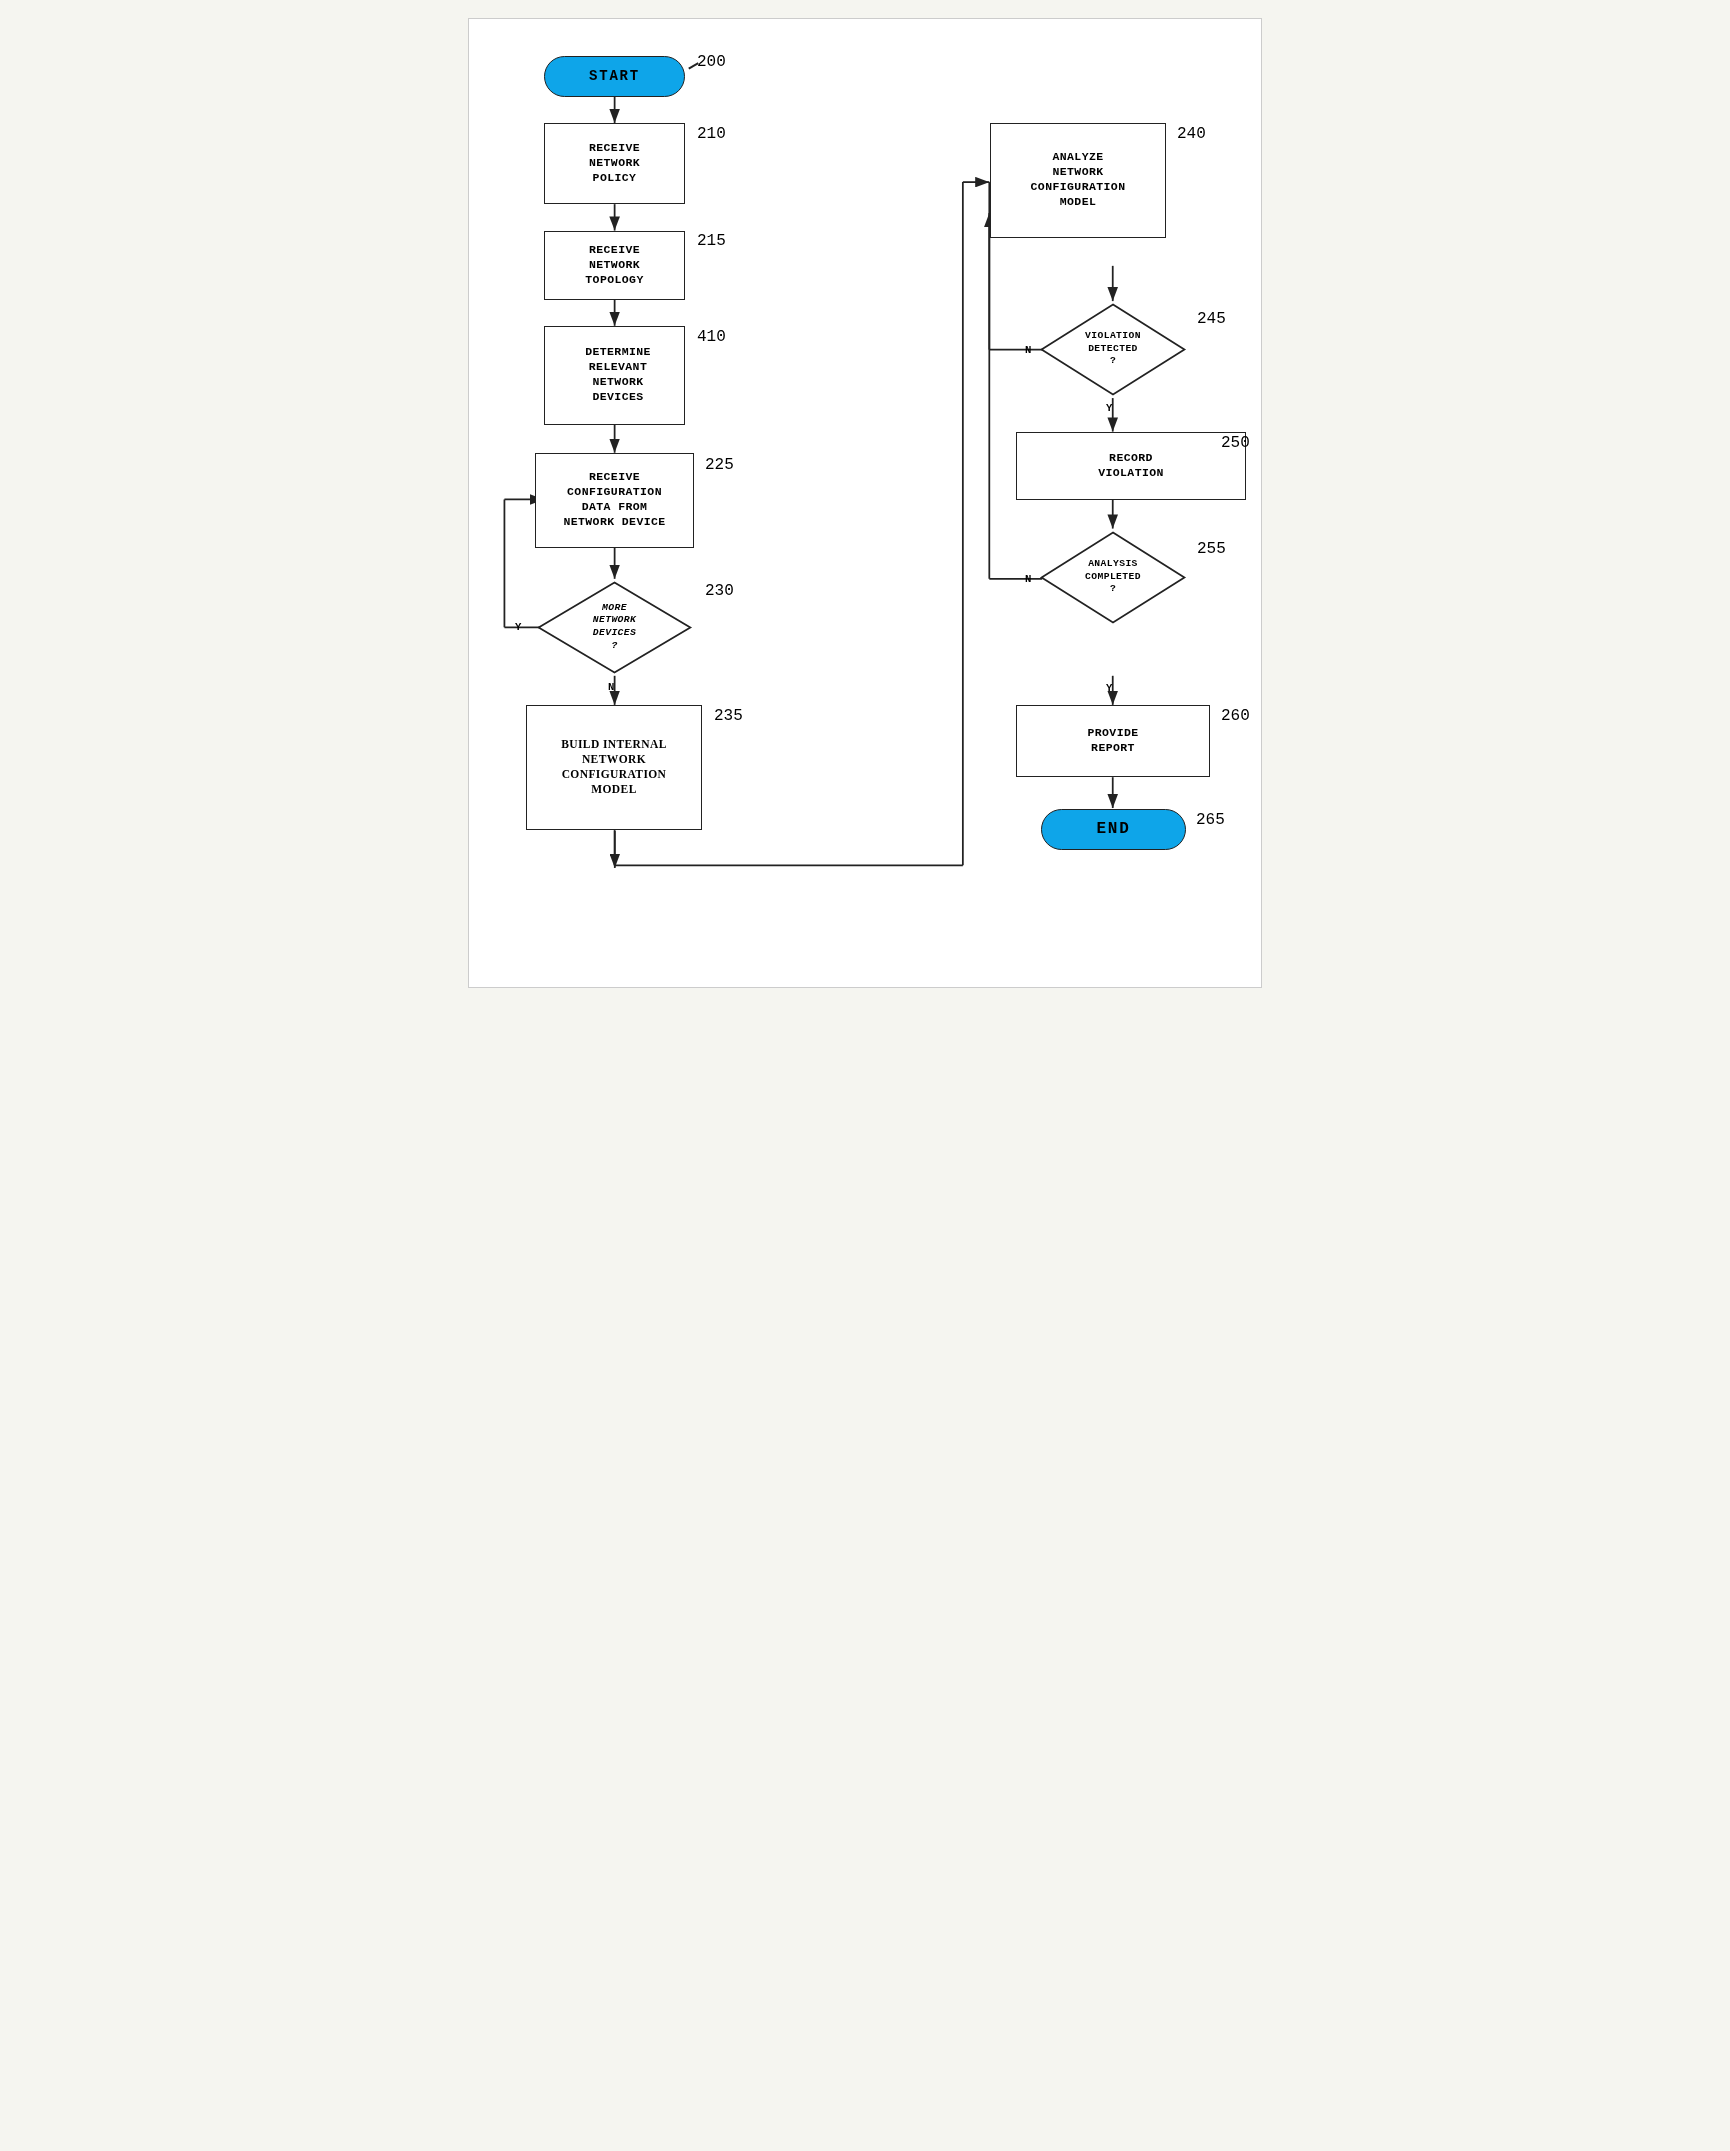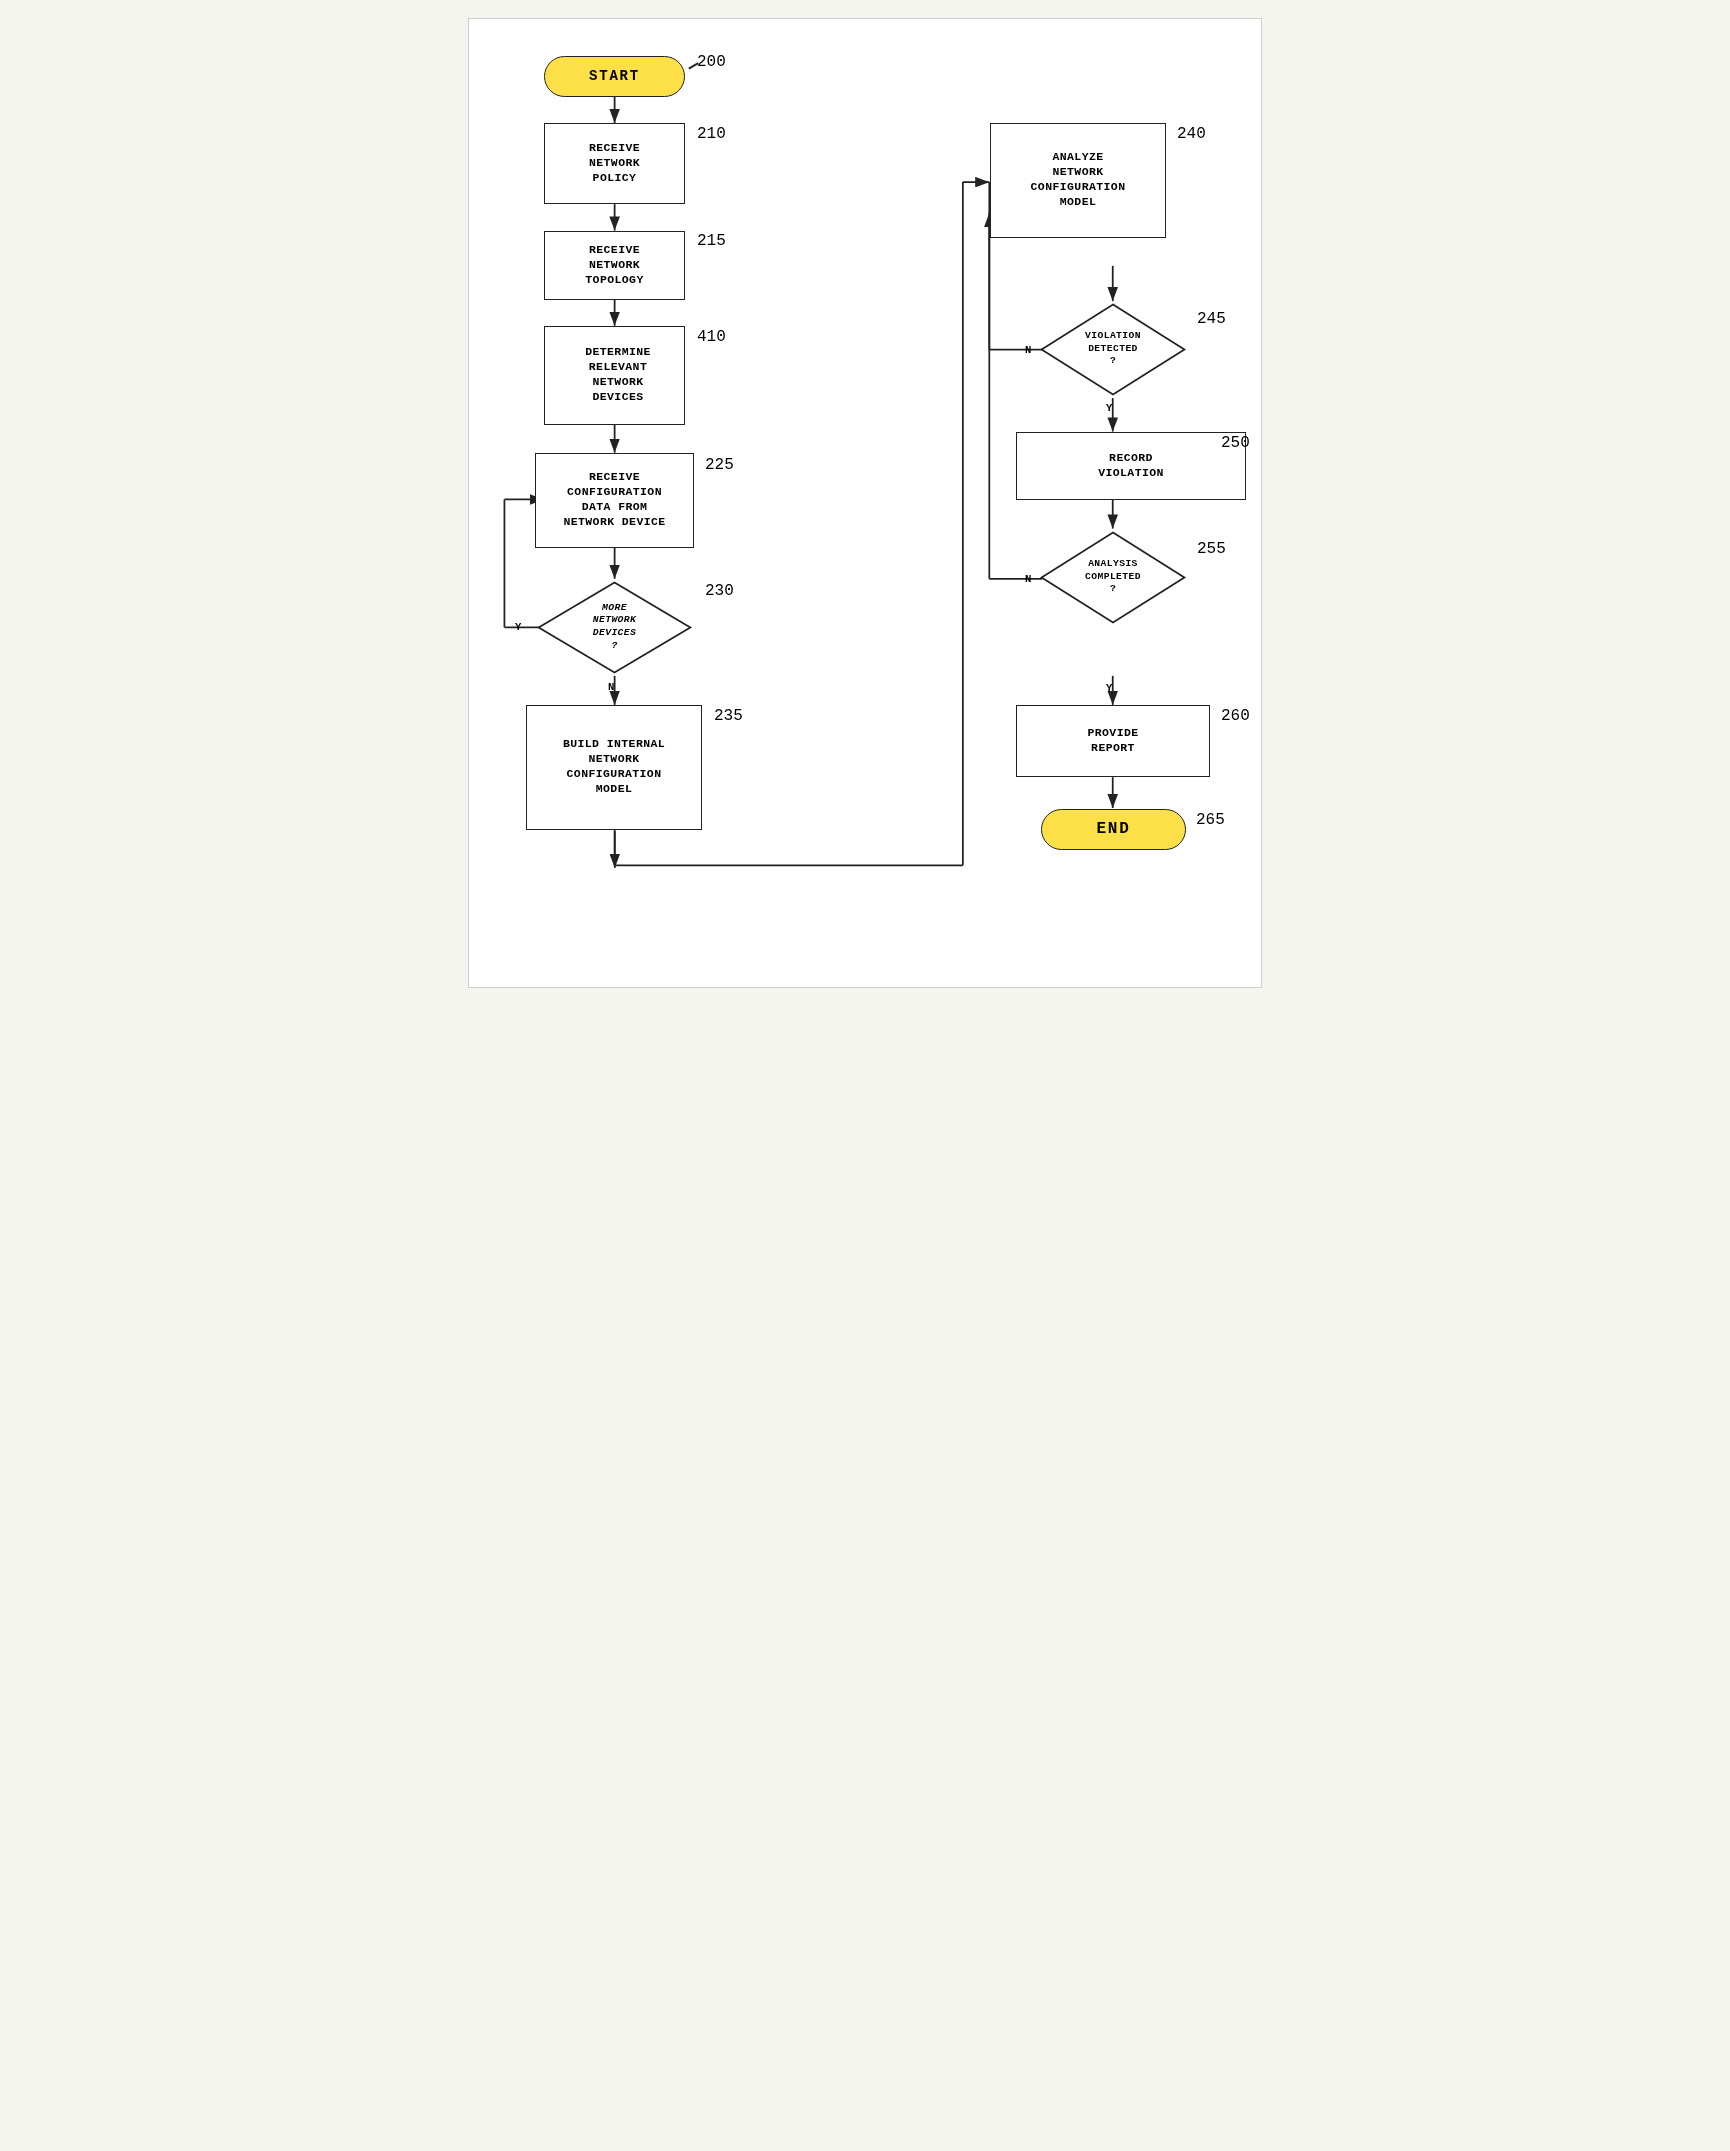--- a/index.html
+++ b/index.html
@@ -29,21 +29,21 @@
       justify-content: center;
       text-align: center;
       font-weight: bold;
       font-size: 11.5px;
       letter-spacing: 0.4px;
       line-height: 1.3;
       position: absolute;
     }
     .flow-capsule {
       border: 1.8px solid #222;
-      background: #fde047;
+      background: #0ea5e9;
       display: flex;
       align-items: center;
       justify-content: center;
       text-align: center;
       font-weight: bold;
       font-size: 11.5px;
       letter-spacing: 0.4px;
       border-radius: 26.5px;
       position: absolute;
     }
@@ -186,21 +186,21 @@
 ?</span>
     </div>
   </div>
   <span class="ref-num" style="left:236px; top:563px;">230</span>
 
   <span class="side-label" style="left:46px; top:602px;">Y</span>
 
   <span class="side-label" style="left:139px; top:662px;">N</span>
 
   <div class="flow-box" style="left:57px; top:686px; width:176px; height:125px;">
-    <span style="white-space:pre-line;">BUILD INTERNAL
+    <span style="white-space:pre-line;font-family:Liberation Serif, serif;">BUILD INTERNAL
 NETWORK
 CONFIGURATION
 MODEL</span>
   </div>
   <span class="ref-num" style="left:245px; top:688px;">235</span>
 
   <div class="flow-box" style="left:521px; top:104px; width:176px; height:115px;">
     <span style="white-space:pre-line;">ANALYZE
 NETWORK
 CONFIGURATION

